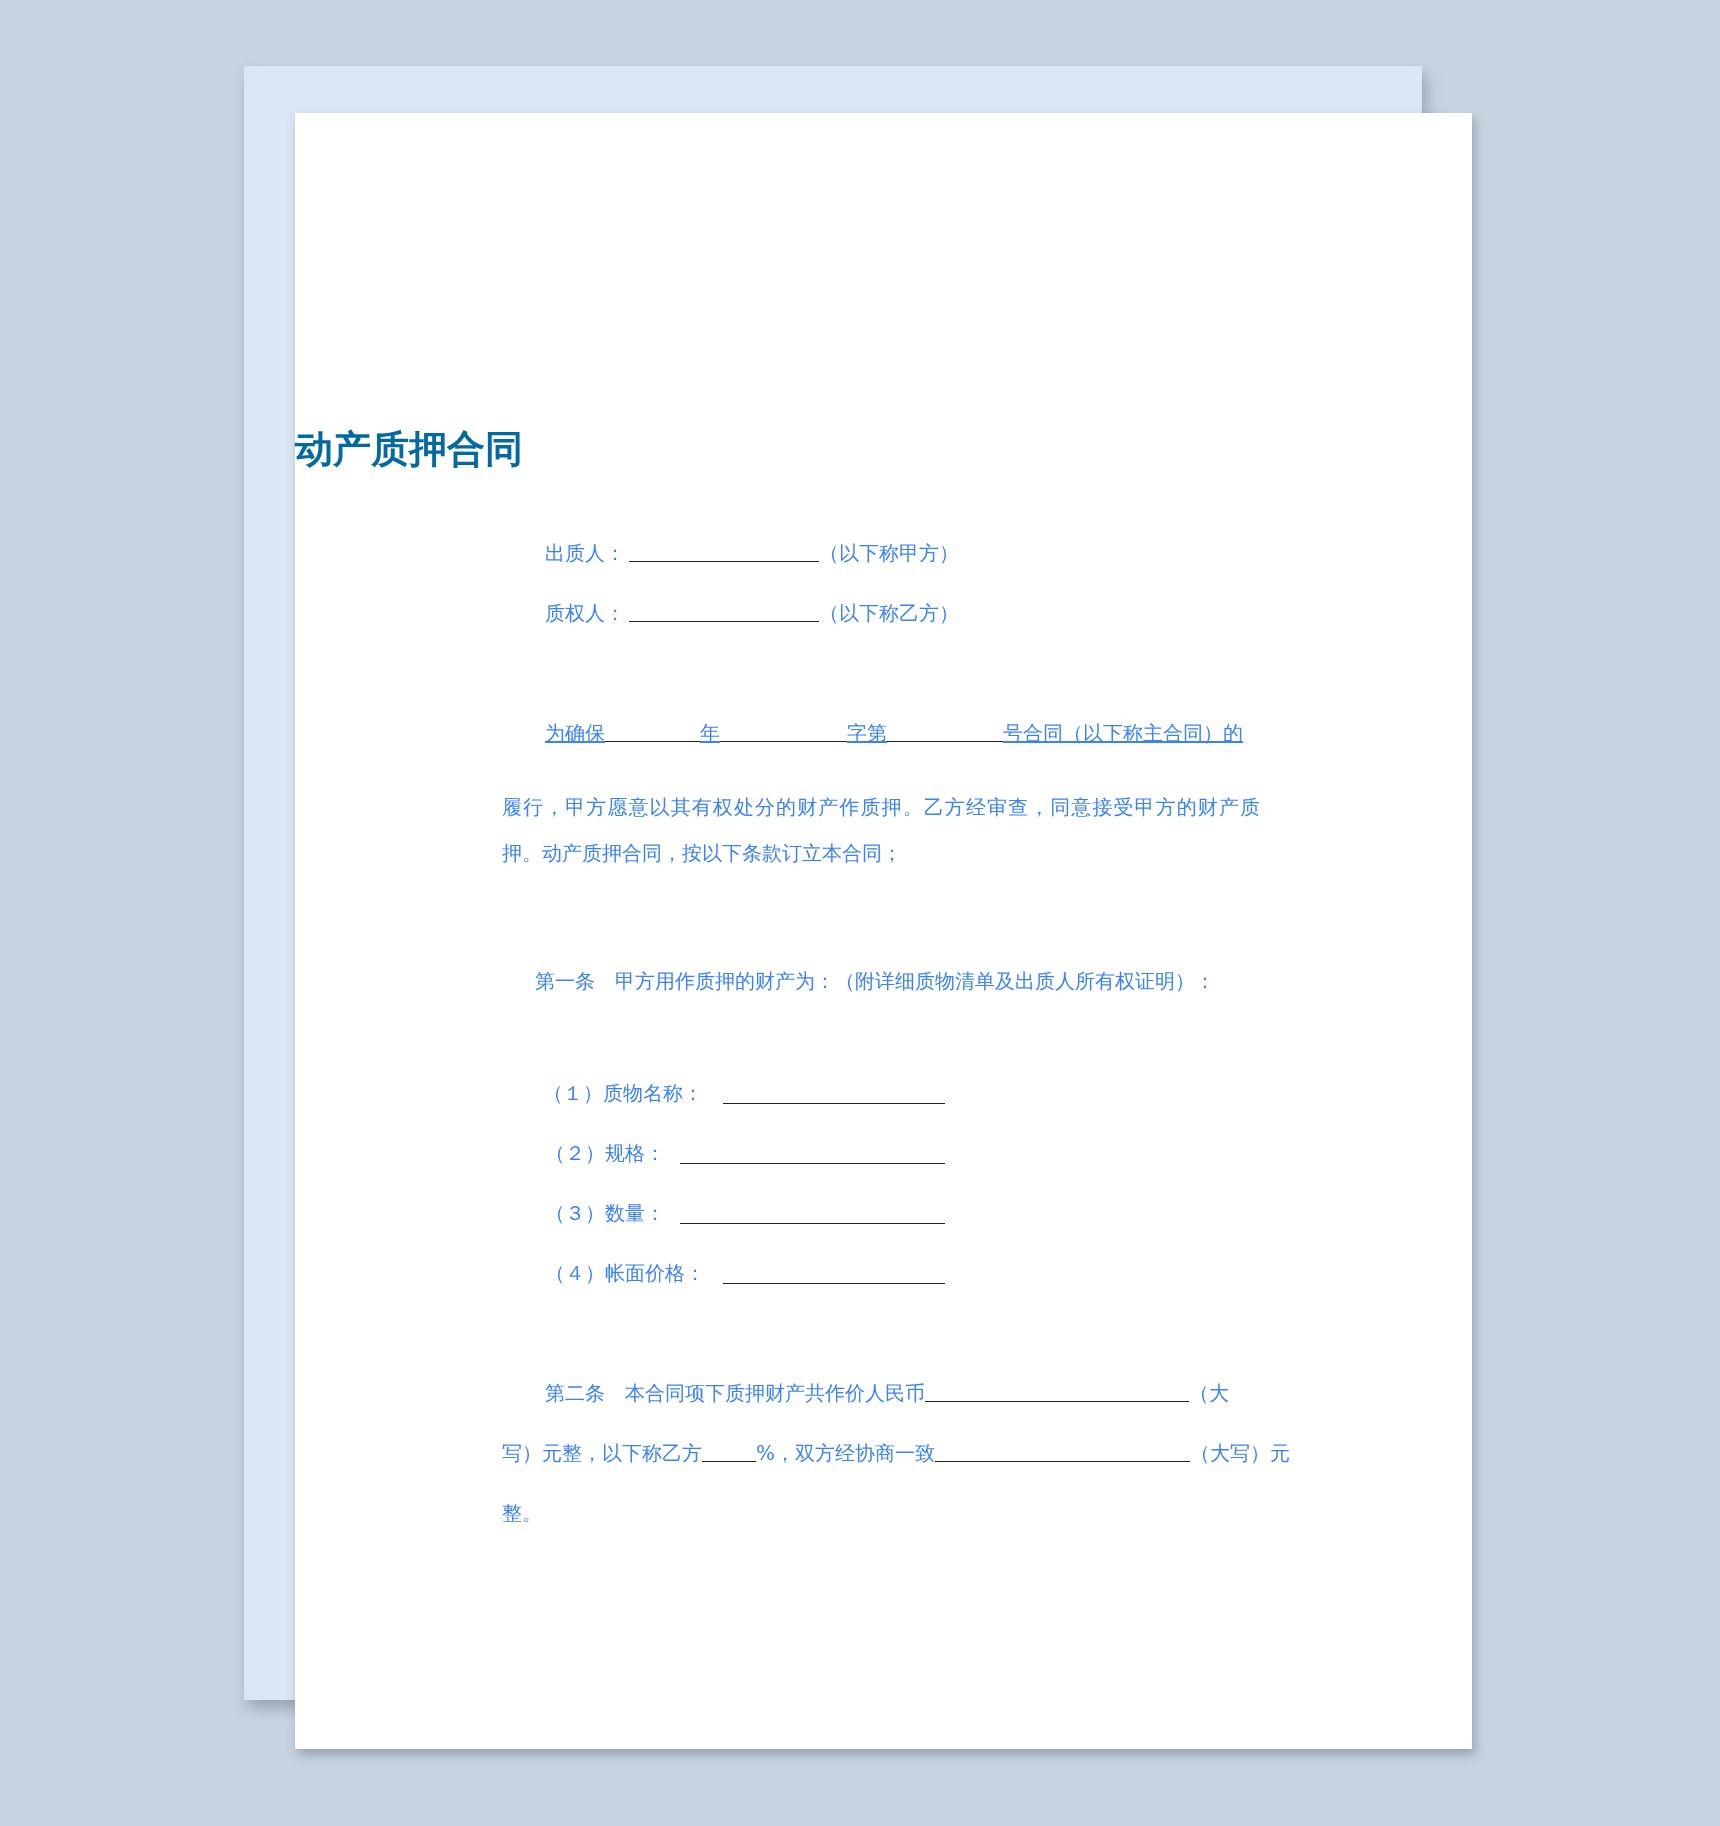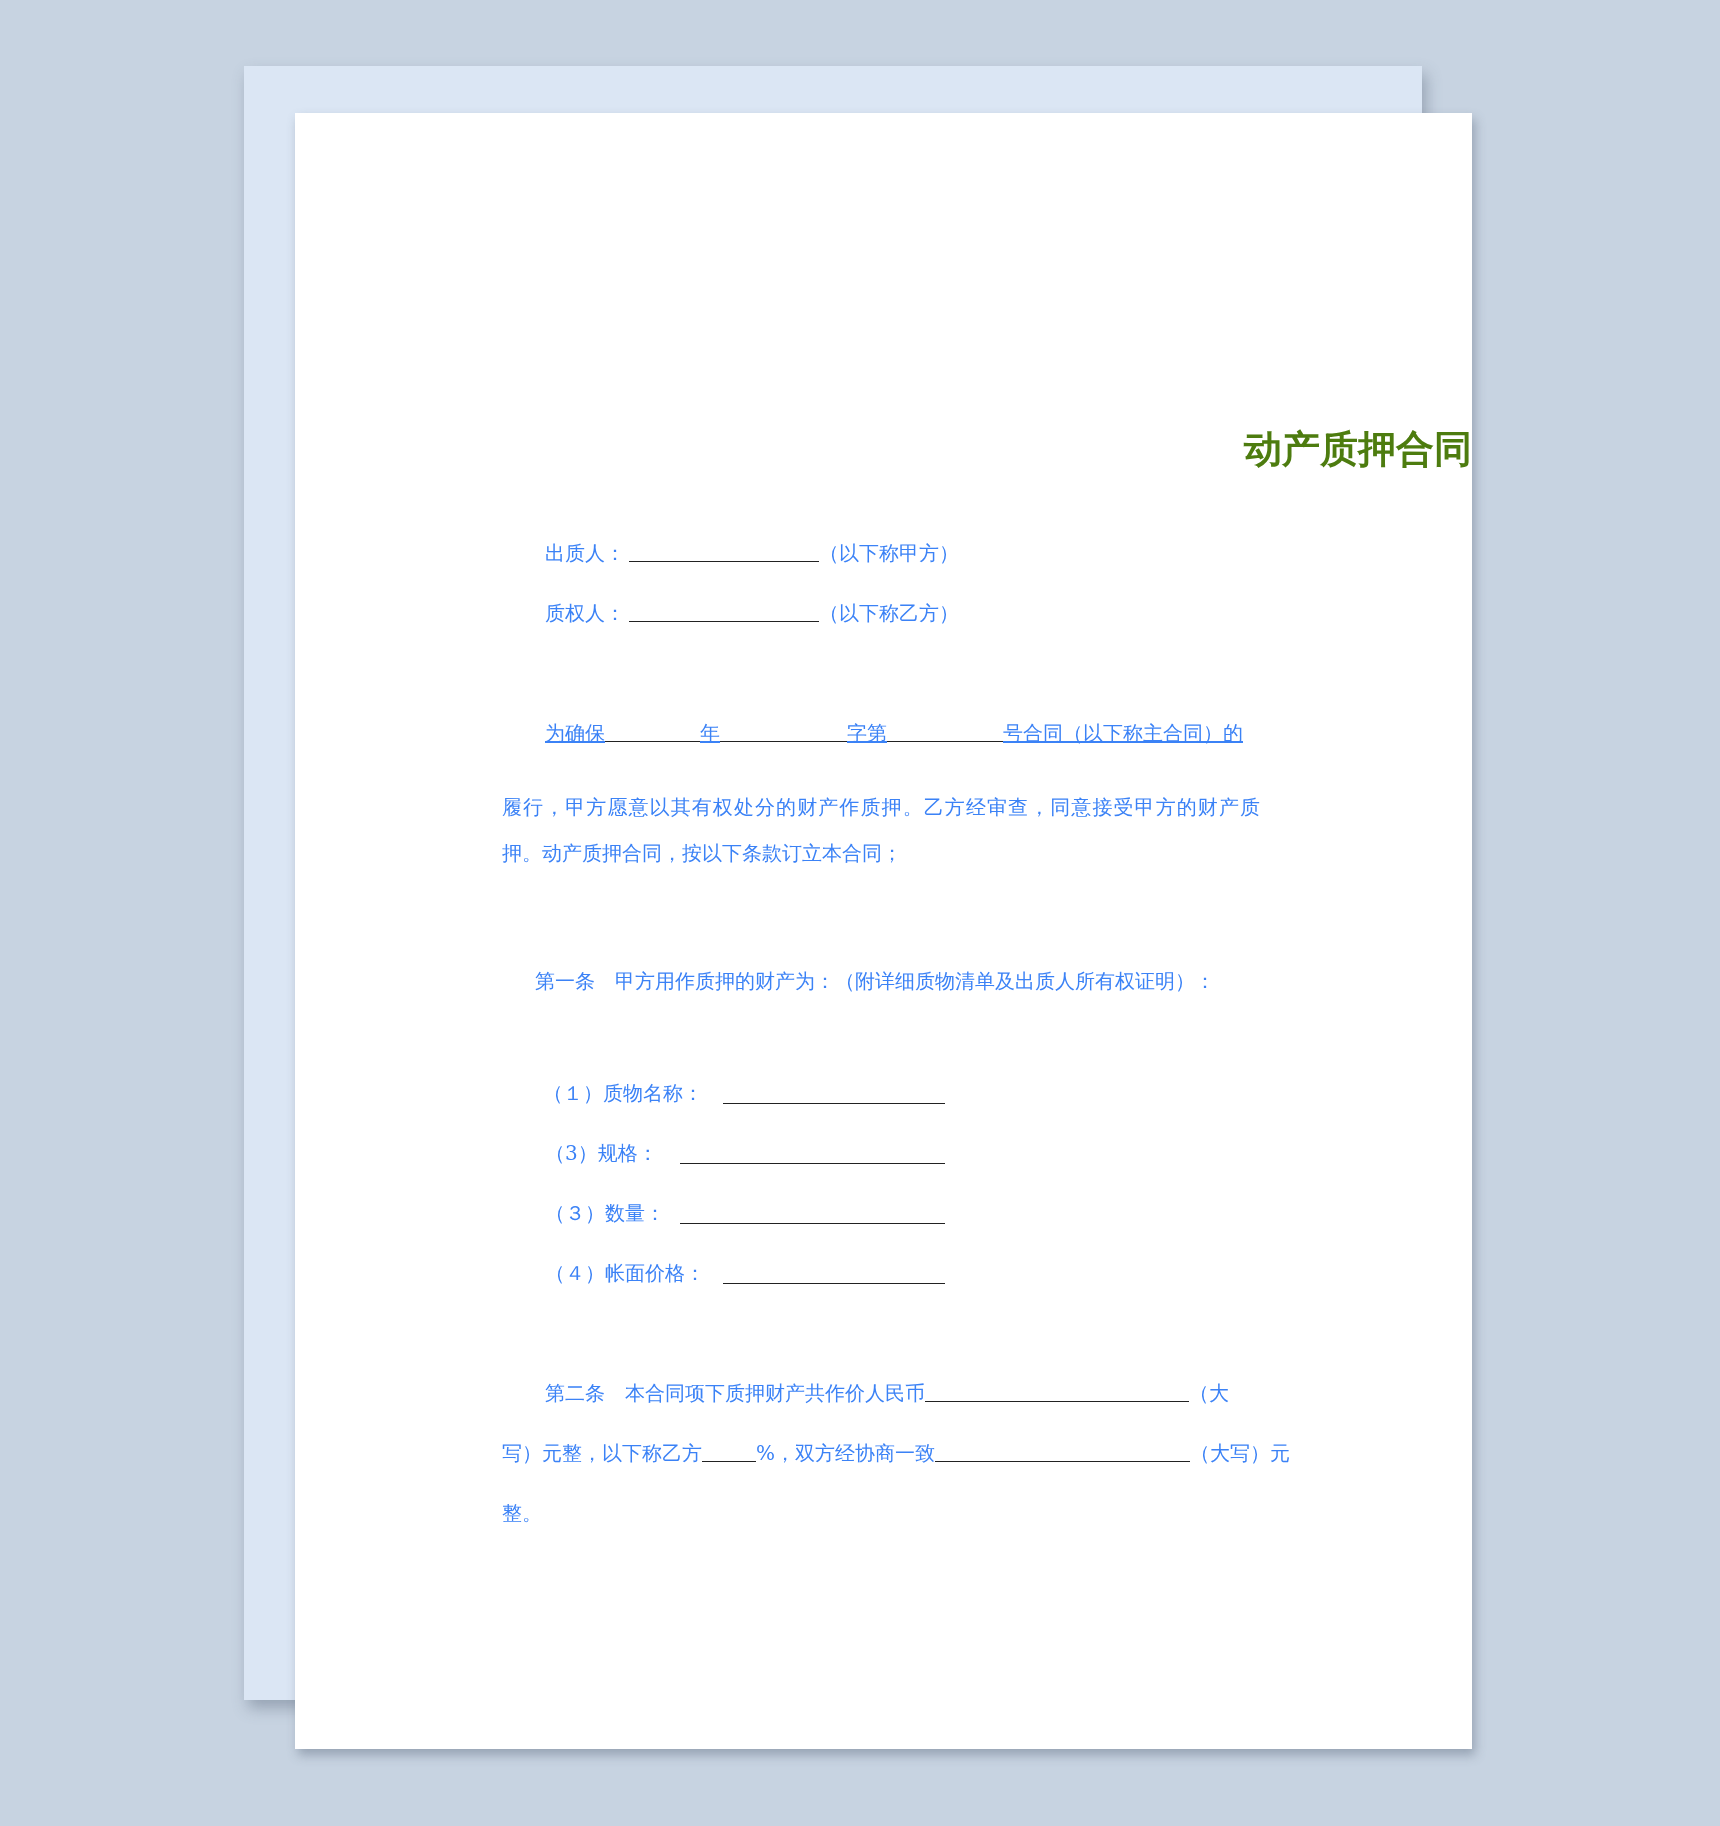--- a/index.html
+++ b/index.html
@@ -17,24 +17,24 @@
       box-shadow: 4px 8px 14px rgba(90,105,125,0.45);
     }
     .front-page {
       position: absolute; left: 295px; top: 113px;
       width: 1177px; height: 1636px;
       background: #ffffff;
       box-shadow: 3px 6px 10px rgba(90,105,125,0.45);
     }
     .title {
       position: absolute; left: 0; right: 0; top: 312px;
-      text-align: right;
+      text-align: left;
       font-family: "DejaVu Sans", "Liberation Sans", sans-serif;
       font-weight: bold; font-size: 38px; letter-spacing: 0px;
-      color: #4d7c0f; line-height: 48px;
+      color: #0369a1; line-height: 48px;
     }
     .line {
       position: absolute; left: 502px; width: 758px;
       font-size: 20px; line-height: 30px; height: 30px;
       white-space: nowrap; color: #3b82f6;
     }
     .justify { text-align: justify; text-align-last: justify; }
     .blank {
       display: inline-block; border-bottom: 1.5px solid #222;
       height: 22px; vertical-align: -2px;
@@ -63,21 +63,21 @@
     <span>为确保</span><span class="blank" style="width:95px;"></span><span>年</span><span class="blank" style="width:127px;"></span><span>字第</span><span class="blank" style="width:116px;"></span><span>号合同（以下称主合同）的</span>
   </div>
   <div class="line justify" style="left:207px; top:679px;">履行，甲方愿意以其有权处分的财产作质押。乙方经审查，同意接受甲方的财产质</div>
   <div class="line" style="left:207px; top:725px;">押。动产质押合同，按以下条款订立本合同；</div>
 
   <div class="line" style="left:240px; top:845px;margin-top:8px;">第一条　甲方用作质押的财产为：（附详细质物清单及出质人所有权证明）：</div>
 
   <div class="line" style="left:248px; top:965px; width:400px;">（１）质物名称：</div>
   <div class="item-blank" style="left:428px; width:222px; top:989px;"></div>
 
-  <div class="line" style="left:250px; top:1025px; width:400px;">（3）规格：</div>
+  <div class="line" style="left:250px; top:1025px; width:400px;">（２）规格：</div>
   <div class="item-blank" style="left:385px; width:265px; top:1049px;"></div>
 
   <div class="line" style="left:250px; top:1085px; width:400px;">（３）数量：</div>
   <div class="item-blank" style="left:385px; width:265px; top:1109px;"></div>
 
   <div class="line" style="left:250px; top:1145px; width:400px;">（４）帐面价格：</div>
   <div class="item-blank" style="left:428px; width:222px; top:1169px;"></div>
 
   <div class="line" style="left:250px; top:1265px; width:715px;">
     <span>第二条　本合同项下质押财产共作价人民币</span><span class="blank" style="width:264px;"></span><span>（大</span>

